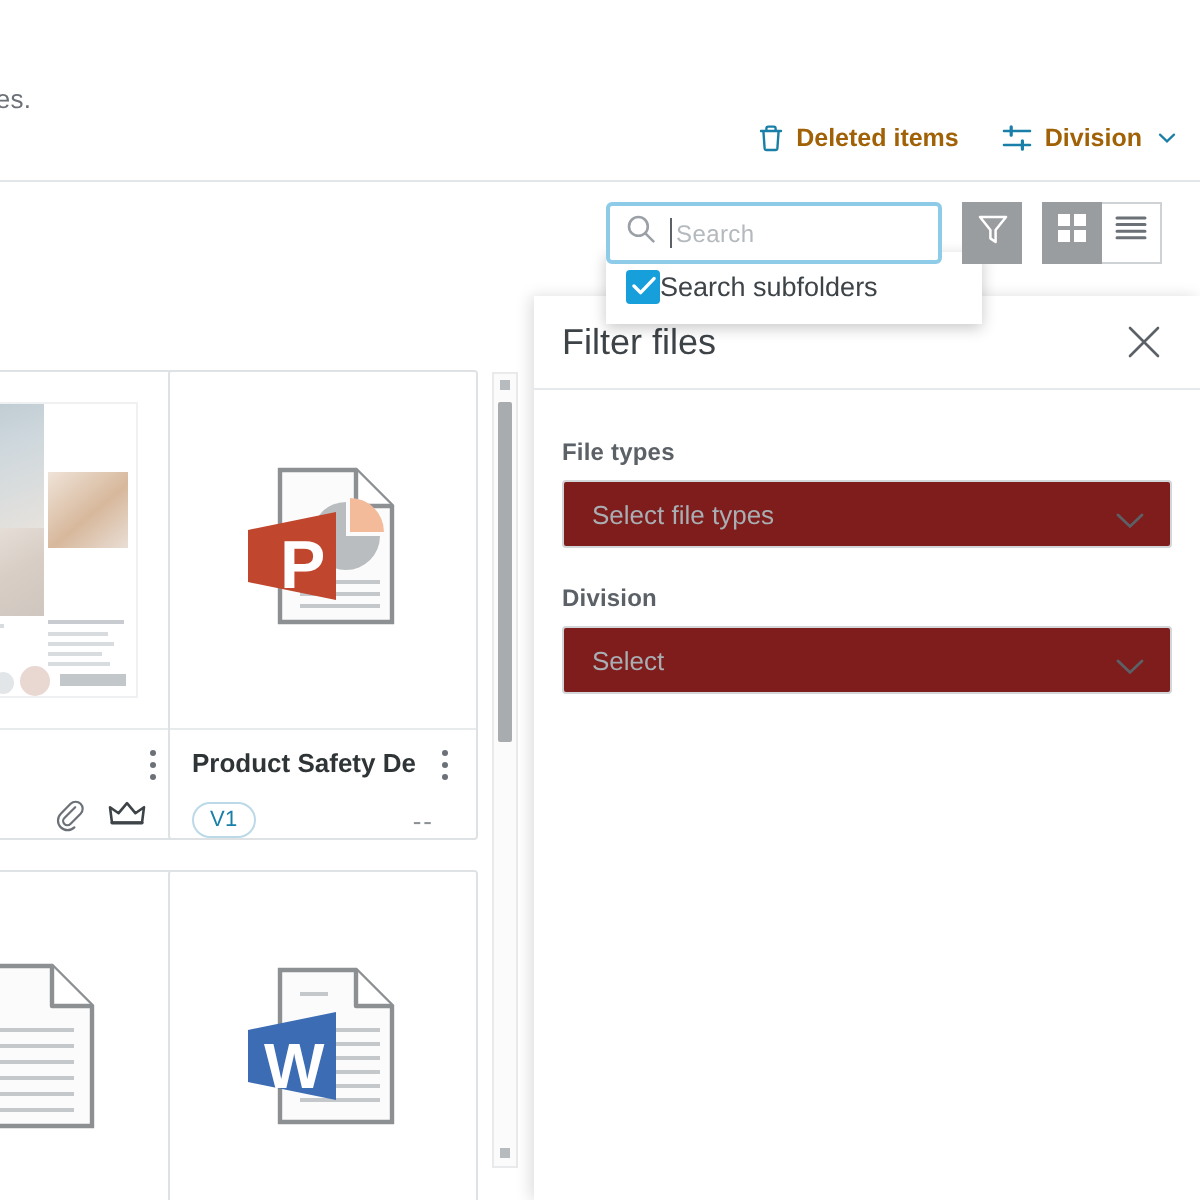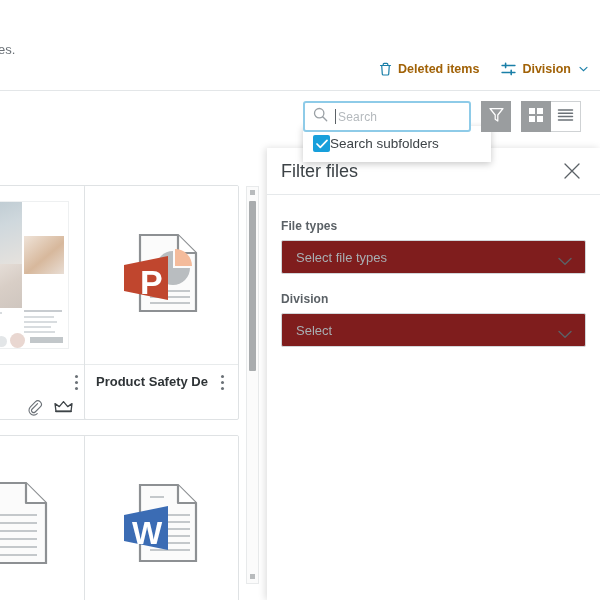--- a/index.html
+++ b/index.html
@@ -294,20 +294,24 @@
           </svg>
         </span>
       </div>
       <div class="card-foot">
         <div class="card-name">Product Safety Dem…</div>
         <div class="kebab">
             <i></i>
             <i></i>
             <i></i>
           </div>
+        <div class="card-meta">
+          <span class="vbadge">V1</span>
+          <span class="dashes">--</span>
+        </div>
       </div>
     </div>
 
     <div class="card c2">
       <div class="card-thumb">
         <span>
           <svg width="104" height="104" viewBox="0 0 104 104">
             <path d="M22 12h40l20 20v60H22z" fill="#fbfbfb" stroke="#8d9093" stroke-width="2.2"></path>
             <path d="M62 12v20h20" fill="#fff" stroke="#8d9093" stroke-width="2.2" stroke-linejoin="round"></path>
             <g stroke="#c4c8cb" stroke-width="2">

